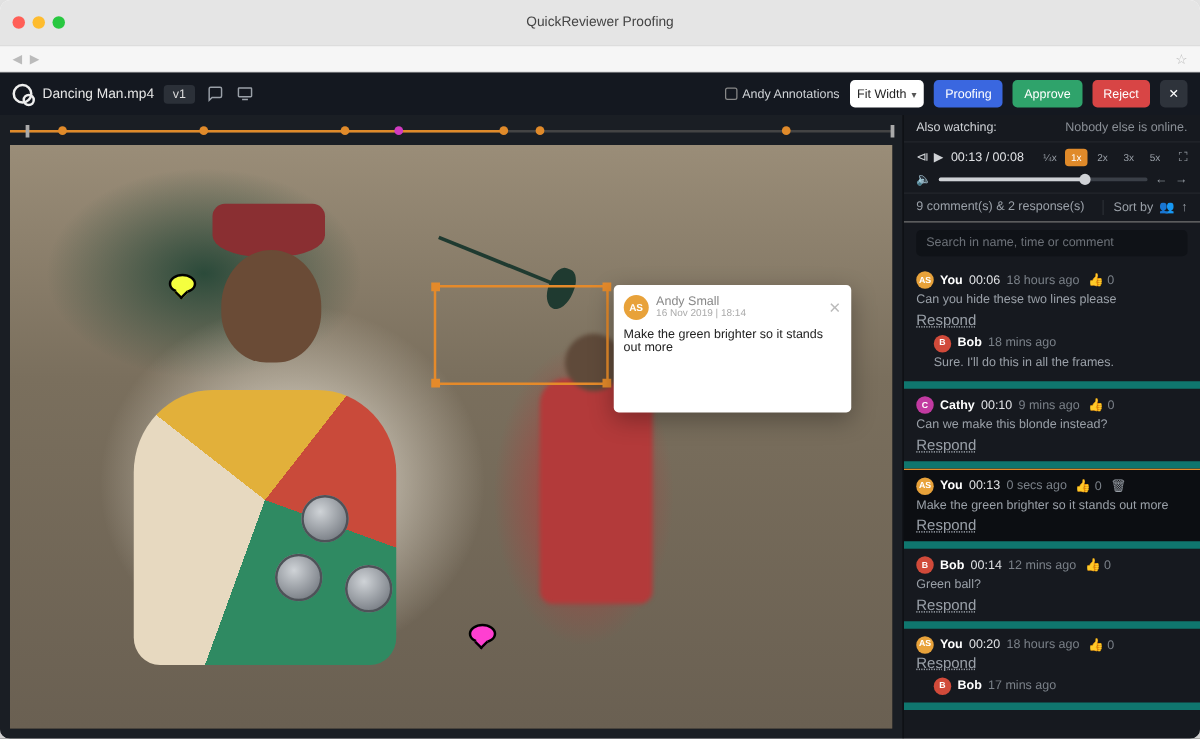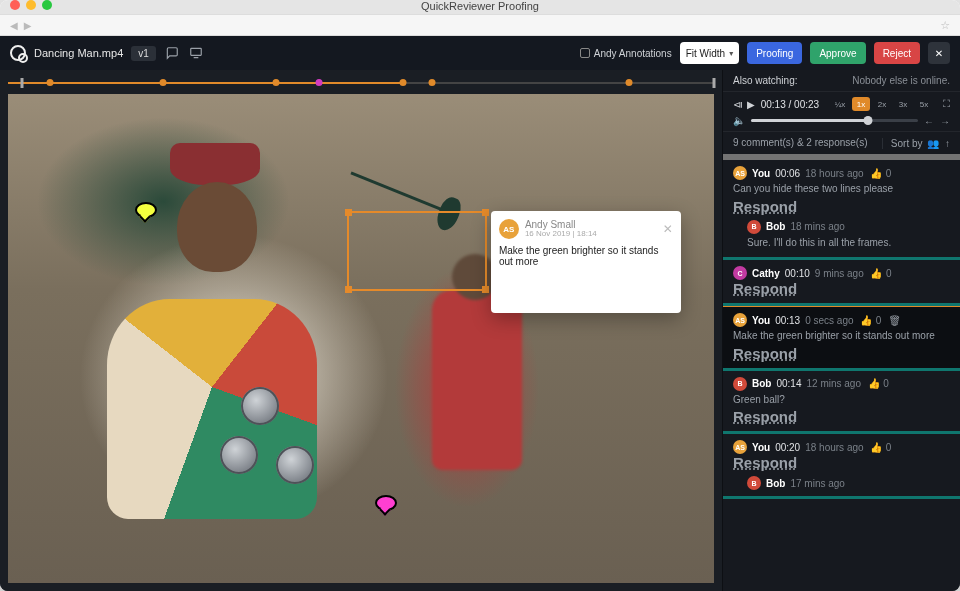--- a/index.html
+++ b/index.html
@@ -1,18 +1,18 @@
 <!DOCTYPE html>
 <html><head>
 <meta charset="utf-8">
 <style>
   * { box-sizing: border-box; margin: 0; padding: 0; font-family: -apple-system, BlinkMacSystemFont, "Segoe UI", Arial, sans-serif; }
   body { background: #f0f0f0; display:flex; align-items:flex-start; justify-content:center; }
   .window { width: 960px; height: 591px; background: #fff; border-radius: 8px; box-shadow: 0 10px 40px rgba(0,0,0,.35); overflow:hidden; display:flex; flex-direction:column; }
-  .titlebar { height: 14px; background:#e5e5e5; display:flex; position:relative; font-size:11px; color:#444; }
+  .titlebar { height: 36px; background:#e5e5e5; display:flex; align-items:center; position:relative; font-size:11px; color:#444; }
   .tl-dots { display:flex; gap:6px; padding-left:10px; }
   .dot { width:10px; height:10px; border-radius:50%; }
   .dot.r { background:#ff5f57; } .dot.y{background:#febc2e;} .dot.g{background:#28c840;}
   .titlebar .title { position:absolute; left:0; right:0; text-align:center; pointer-events:none; }
   .urlbar { height:22px; background:#f6f6f6; border-top:1px solid #ddd; border-bottom:1px solid #ddd; display:flex; align-items:center; padding:0 10px; font-size:10px; color:#777; gap:6px; }
   .urlbar .arrow { color:#bbb; }
   .urlbar .url { flex:0 0 auto;margin-top:44px; }
   .urlbar .spacer { flex:1; }
   .urlbar .star { color:#bbb; font-size:11px; }
 
@@ -89,37 +89,37 @@
   .speed { margin-left:auto; display:flex; gap:3px; align-items:center;}
   .spd { width:18px; height:14px; border-radius:3px; display:flex; align-items:center; justify-content:center; font-size:8px; color:#9aa0a8; }
   .spd.active{ background:#e08a2a; color:#fff; }
   .fs { margin-left:4px; color:#9aa0a8; }
   .pb-icons { color:#cfd2d6; display:flex; gap:4px; }
   .vol { display:flex; align-items:center; gap:6px; }
   .vol .bar { flex:1; height:3px; background:#3a3f47; position:relative; border-radius:2px; }
   .vol .bar .fill{ position:absolute; left:0; top:0; bottom:0; width:70%; background:#cfd2d6; border-radius:2px;}
   .vol .knob{ position:absolute; left:70%; top:-3px; width:9px;height:9px;border-radius:50%;background:#cfd2d6;transform:translateX(-50%);}
   .vol .nav{ color:#9aa0a8; display:flex; gap:6px; }
-  .meta { border-bottom:6px solid #737373; }
+  .meta { border-bottom:1px solid #737373; }
   .meta .count { color:#9aa0a8; flex:1; line-height:1.2; }
   .meta .sort { display:flex; align-items:center; gap:5px; color:#9aa0a8; border-left:1px solid #2a2e35; padding-left:8px;}
   .search { background:#0f1217; border-radius:4px; margin:6px 10px; padding:5px 8px; color:#6c7178; font-size:10px; }
   .comments { flex:1; overflow:auto; }
-  .cthread { border-bottom:3px solid #0f766e; padding:6px 10px 6px 10px; }
+  .cthread { border-bottom:6px solid #0f766e; padding:6px 10px 6px 10px; }
   .cthread.active { background:#0c0e12; border-top:1px solid #e08a2a; }
   .chead { display:flex; align-items:center; gap:5px; flex-wrap:wrap; }
   .av2 { width:14px; height:14px; border-radius:50%; font-size:7px; font-weight:600; display:flex;align-items:center;justify-content:center;color:#fff;}
   .av2.as{background:#e8a23a;} .av2.b{background:#d14a3a;} .av2.c{background:#c23aa1;}
   .chead .nm{ color:#fff; font-weight:600; }
   .chead .tm{ color:#e0e2e5; }
   .chead .ago{ color:#7a8088; }
   .chead .like{ color:#7a8088; display:flex; align-items:center; gap:2px; margin-left:2px;}
   .chead .del{ color:#9aa0a8; margin-left:2px; }
   .ctext { color:#9aa0a8; margin:3px 0 2px 0; line-height:1.25; }
-  .respond { color:#9aa0a8; text-decoration:underline dotted; font-size:15px; display:inline-block;font-weight:bold;}
+  .respond { color:#9aa0a8; text-decoration:underline dotted; font-size:12px; display:inline-block;}
   .reply { margin-top:5px; padding-left:14px; }
   .reply .chead .nm{ font-weight:600; }
 
   ::-webkit-scrollbar{width:6px;} ::-webkit-scrollbar-thumb{background:#2d3138;border-radius:3px;}
 </style>
 </head>
 <body>
 
 <div class="window">
   <div class="titlebar">
@@ -231,21 +231,21 @@
           <span class="r">Nobody else is online.</span>
         </div>
 
         <div class="sb-row controls">
           <div class="ctrl-line">
             <span class="pb-icons">
               <span>⧏</span>
               <span>▶</span>
             </span>
             <span class="time">
-              <span>00:13</span><span> / </span><span>00:23</span>
+              <span>00:13</span><span> / </span><span>00:08</span>
             </span>
             <div class="speed" id="speeds">
                 <span class="spd">¼x</span>
                 <span class="spd active">1x</span>
                 <span class="spd">2x</span>
                 <span class="spd">3x</span>
                 <span class="spd">5x</span>
               </div>
             <span class="fs">⛶</span>
           </div>
@@ -264,20 +264,23 @@
 
         <div class="sb-row meta">
           <span class="count">9 comment(s) &amp; 2 response(s)</span>
           <div class="sort">
             <span>Sort by</span>
             <span>👥</span>
             <span>↑</span>
           </div>
         </div>
 
+        <div class="search" title="Search in name, time or comment">
+          <span>Search in name, time or comment</span>
+        </div>
 
         <div class="comments" id="comments">
             <div class="cthread"><div class="chead">
                 <span class="av2 as">AS</span>
                 <span class="nm">You</span>
                 <span class="tm">00:06</span>
                 <span class="ago">18 hours ago</span>
                 <span class="like">👍 0</span>
               </div><div class="ctext">Can you hide these two lines please</div><span class="respond">Respond</span><div class="reply">
                 <div class="chead">
@@ -286,21 +289,21 @@
                   <span class="ago">18 mins ago</span>
                 </div>
                 <div class="ctext">Sure. I'll do this in all the frames.</div>
               </div></div>
             <div class="cthread"><div class="chead">
                 <span class="av2 c">C</span>
                 <span class="nm">Cathy</span>
                 <span class="tm">00:10</span>
                 <span class="ago">9 mins ago</span>
                 <span class="like">👍 0</span>
-              </div><span class="respond">Respond</span></div>
+              </div><div class="ctext">Can we make this blonde instead?</div><span class="respond">Respond</span></div>
             <div class="cthread active"><div class="chead">
                 <span class="av2 as">AS</span>
                 <span class="nm">You</span>
                 <span class="tm">00:13</span>
                 <span class="ago">0 secs ago</span>
                 <span class="like">👍 0</span>
                 <span class="del">🗑</span>
               </div><div class="ctext">Make the green brighter so it stands out more</div><span class="respond">Respond</span></div>
             <div class="cthread"><div class="chead">
                 <span class="av2 b">B</span>

